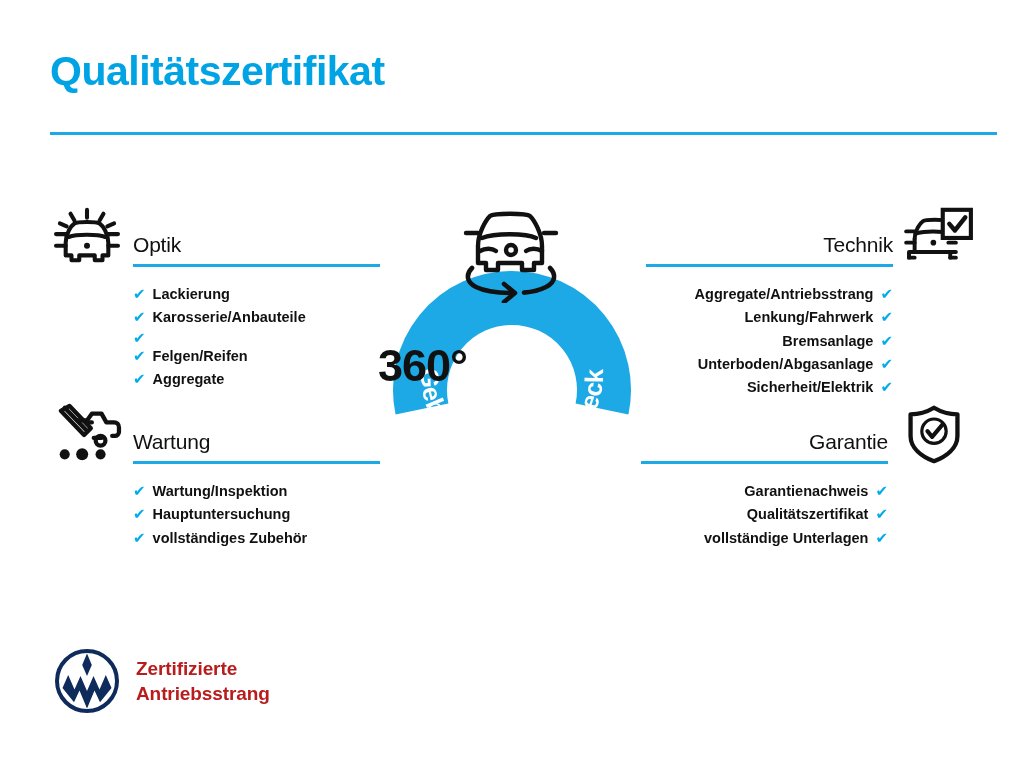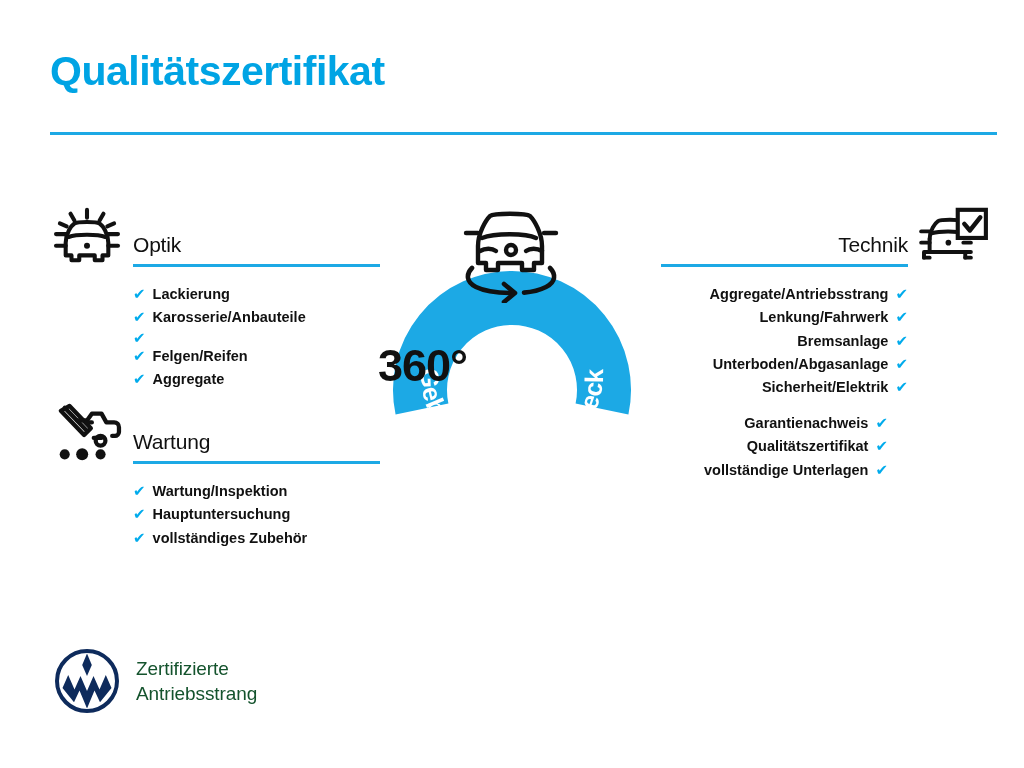--- a/index.html
+++ b/index.html
@@ -44,21 +44,21 @@
     height: 3px;
     background: #1CA9E5;
   }
 
   
   .section {
     position: absolute;
   }
   .sec-optik    { left: 48px;  top: 205px; width: 332px; }
   .sec-wartung  { left: 48px;  top: 402px; width: 332px; }
-  .sec-technik  { left: 661px; top: 205px; width: 332px; }
+  .sec-technik  { left: 646px; top: 205px; width: 332px; }
   .sec-garantie { left: 641px; top: 402px; width: 332px; }
 
   .sec-head {
     position: relative;
     height: 68px;
   }
   .sec-icon {
     position: absolute;
     top: 0;
     width: 78px;
@@ -159,22 +159,22 @@
     position: absolute;
     left: 54px;
     top: 648px;
     display: flex;
     align-items: center;
     gap: 16px;
   }
   .vw-mark { width: 66px; height: 66px; flex: 0 0 auto; }
   .vw-wordmark {
     font-size: 19px;
-    font-weight: 400;
-    color: #14532d;
+    font-weight: 700;
+    color: #b91c1c;
     line-height: 1.33;
     letter-spacing: -0.1px;
     white-space: nowrap;
   }
 </style>
 </head>
 <body>
 
 <div class="page">
 
@@ -311,20 +311,31 @@
           <span class="tick">✔</span>
         </li>
       <li>
           <span>Sicherheit/Elektrik</span>
           <span class="tick">✔</span>
         </li>
     </ul>
   </div>
 
   <div class="section sec-right sec-garantie">
+    <div class="sec-head">
+      <div class="sec-icon">
+        <svg viewBox="0 0 64 64" width="62" height="60" aria-hidden="true">
+          <path d="M32 4 C22 10 14 11 7 11 v23 c0 13 12 22 25 27 c13-5 25-14 25-27 V11 c-7 0-15-1-25-7 z" fill="none" stroke="#111" stroke-width="4.6" stroke-linejoin="round"></path>
+          <circle cx="32" cy="29" r="13" fill="none" stroke="#111" stroke-width="3.4"></circle>
+          <path d="M25 29 l5 6 l11 -13" fill="none" stroke="#111" stroke-width="4.4" stroke-linecap="round" stroke-linejoin="round"></path>
+        </svg>
+      </div>
+      <div class="sec-title">Garantie</div>
+      <div class="sec-rule"></div>
+    </div>
     <ul class="check-list">
       <li>
           <span>Garantienachweis</span>
           <span class="tick">✔</span>
         </li>
       <li>
           <span>Qualitätszertifikat</span>
           <span class="tick">✔</span>
         </li>
       <li>

